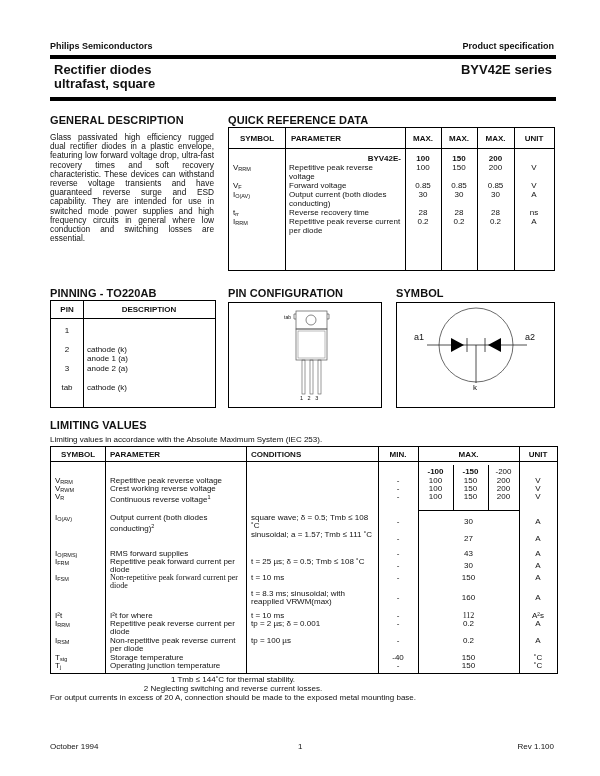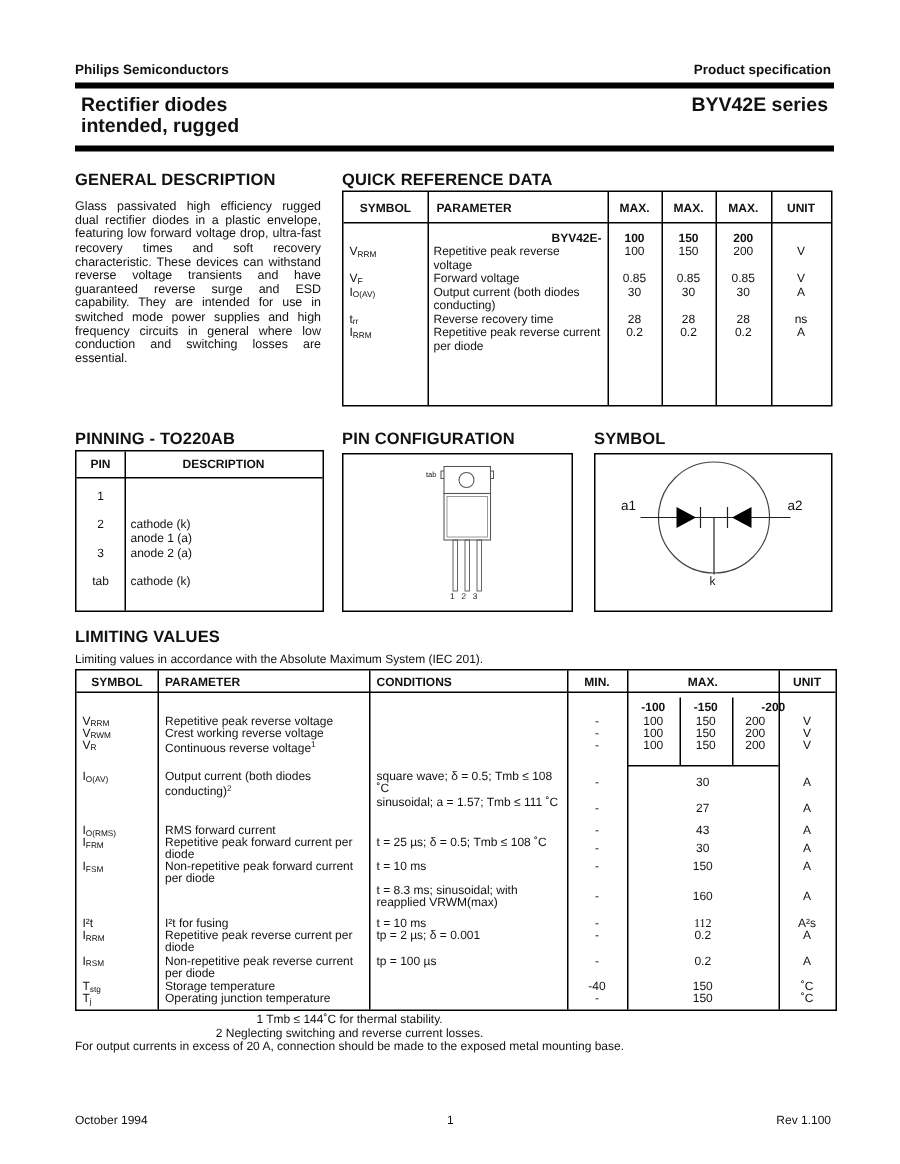--- a/index.html
+++ b/index.html
@@ -30,21 +30,21 @@
   .lc { position:absolute; font-size:8px; line-height:8px; white-space:nowrap; }
 </style>
 </head>
 <body>
 
 <div class="abs hdr-small" style="left:50px;top:41px;">Philips Semiconductors</div>
 <div class="abs hdr-small" style="right:46px;top:41px;">Product specification</div>
 <div class="rule" style="top:55px;height:4px;"></div>
 <div class="abs title" style="left:54px;top:63px;">
   <div>Rectifier diodes</div>
-  <div>intended, rugged</div>
+  <div>ultrafast, square</div>
 </div>
 <div class="abs title" style="right:48px;top:63px;">BYV42E series</div>
 <div class="rule" style="top:97px;height:4px;"></div>
 
 <div class="abs sec" style="left:50px;top:114px;">GENERAL DESCRIPTION</div>
 <div class="abs body-txt" style="left:50px;top:133px;width:164px;">Glass passivated high efficiency rugged dual rectifier diodes in a plastic envelope, featuring low forward voltage drop, ultra-fast recovery times and soft recovery characteristic. These devices can withstand reverse voltage transients and have guaranteed reverse surge and ESD capability. They are intended for use in switched mode power supplies and high frequency circuits in general where low conduction and switching losses are essential.</div>
 
 <div class="abs sec" style="left:228px;top:114px;">QUICK REFERENCE DATA</div>
 <div id="qrd">
   <div class="col" style="left:56px;"></div>
@@ -143,40 +143,40 @@
     <polygon points="104,35 104,49 91,42" fill="#000"></polygon>
     <line x1="88" y1="35" x2="88" y2="49" stroke="#222" stroke-width="0.8"></line>
     <line x1="79" y1="42" x2="79" y2="80" stroke="#222" stroke-width="0.8"></line>
   </svg>
   <span class="abs" style="left:17px;top:29px;font-size:9px;">a1</span>
   <span class="abs" style="left:128px;top:29px;font-size:9px;">a2</span>
   <span class="abs" style="left:76px;top:80px;font-size:8px;">k</span>
 </div>
 
 <div class="abs sec" style="left:50px;top:419px;">LIMITING VALUES</div>
-<div class="abs" style="left:50px;top:435px;font-size:8px;">Limiting values in accordance with the Absolute Maximum System (IEC 201).</div>
+<div class="abs" style="left:50px;top:435px;font-size:8px;">Limiting values in accordance with the Absolute Maximum System (IEC 253).</div>
 <div id="lim">
   <div class="vline" style="left:54px;top:0;bottom:0;"></div>
   <div class="vline" style="left:195px;top:0;bottom:0;"></div>
   <div class="vline" style="left:327px;top:0;bottom:0;"></div>
   <div class="vline" style="left:367px;top:0;bottom:0;"></div>
   <div class="vline" style="left:468px;top:0;bottom:0;"></div>
   <div class="vline" style="left:402px;top:18px;height:45px;"></div>
   <div class="vline" style="left:437px;top:18px;height:45px;"></div>
   <div class="hline" style="left:0;right:0;top:14px;"></div>
   <div class="hline" style="left:367px;width:101px;top:63px;"></div>
   <div class="lc" style="left:0;width:54px;top:4px;text-align:center;font-weight:bold;">SYMBOL</div>
   <div class="lc" style="left:59px;top:4px;font-weight:bold;">PARAMETER</div>
   <div class="lc" style="left:200px;top:4px;font-weight:bold;">CONDITIONS</div>
   <div class="lc" style="left:327px;width:40px;top:4px;text-align:center;font-weight:bold;">MIN.</div>
   <div class="lc" style="left:367px;width:101px;top:4px;text-align:center;font-weight:bold;">MAX.</div>
   <div class="lc" style="left:468px;width:38px;top:4px;text-align:center;font-weight:bold;">UNIT</div>
   <div class="lc num" style="left:367px;width:35px;top:21px;font-weight:bold;">-100</div>
   <div class="lc num" style="left:402px;width:35px;top:21px;font-weight:bold;">-150</div>
-  <div class="lc num" style="left:437px;width:31px;top:21px;font-weight:bold;margin-left:12px;">-200</div>
+  <div class="lc num" style="left:437px;width:31px;top:21px;font-weight:normal;">-200</div>
   <div id="lim-rows">
       <div class="lc" style="left:4px;top:30px;">V<sub>RRM</sub></div>
       <div class="lc" style="left:59px;top:30px;width:134px;white-space:normal;">Repetitive peak reverse voltage</div>
       <div class="lc num" style="left:327px;width:40px;top:30px;">-</div>
       <div class="lc num" style="left:367px;width:35px;top:30px;">100</div>
       <div class="lc num" style="left:402px;width:35px;top:30px;">150</div>
       <div class="lc num" style="left:437px;width:31px;top:30px;">200</div>
       <div class="lc num" style="left:468px;width:38px;top:30px;">V</div>
       <div class="lc" style="left:4px;top:38px;">V<sub>RWM</sub></div>
       <div class="lc" style="left:59px;top:38px;width:134px;white-space:normal;">Crest working reverse voltage</div>
@@ -196,42 +196,42 @@
       <div class="lc" style="left:59px;top:67px;width:134px;white-space:normal;">Output current (both diodes conducting)<sup>2</sup></div>
       <div class="lc" style="left:200px;top:67px;width:125px;white-space:normal;">square wave; δ = 0.5; Tmb ≤ 108 ˚C</div>
       <div class="lc num" style="left:327px;width:40px;top:71px;">-</div>
       <div class="lc num" style="left:367px;width:101px;top:71px;">30</div>
       <div class="lc num" style="left:468px;width:38px;top:71px;">A</div>
       <div class="lc" style="left:200px;top:84px;width:125px;white-space:normal;">sinusoidal; a = 1.57; Tmb ≤ 111 ˚C</div>
       <div class="lc num" style="left:327px;width:40px;top:88px;">-</div>
       <div class="lc num" style="left:367px;width:101px;top:88px;">27</div>
       <div class="lc num" style="left:468px;width:38px;top:88px;">A</div>
       <div class="lc" style="left:4px;top:103px;">I<sub>O(RMS)</sub></div>
-      <div class="lc" style="left:59px;top:103px;width:134px;white-space:normal;">RMS forward current</div>
+      <div class="lc" style="left:59px;top:103px;width:134px;white-space:normal;">RMS forward supplies</div>
       <div class="lc num" style="left:327px;width:40px;top:103px;">-</div>
       <div class="lc num" style="left:367px;width:101px;top:103px;">43</div>
       <div class="lc num" style="left:468px;width:38px;top:103px;">A</div>
       <div class="lc" style="left:4px;top:111px;">I<sub>FRM</sub></div>
       <div class="lc" style="left:59px;top:111px;width:134px;white-space:normal;">Repetitive peak forward current per diode</div>
       <div class="lc" style="left:200px;top:111px;width:125px;white-space:normal;">t = 25 µs; δ = 0.5; Tmb ≤ 108 ˚C</div>
       <div class="lc num" style="left:327px;width:40px;top:115px;">-</div>
       <div class="lc num" style="left:367px;width:101px;top:115px;">30</div>
       <div class="lc num" style="left:468px;width:38px;top:115px;">A</div>
       <div class="lc" style="left:4px;top:127px;">I<sub>FSM</sub></div>
-      <div class="lc" style="left:59px;top:127px;width:134px;white-space:normal;">Non-repetitive peak forward current per diode</div>
+      <div class="lc" style="left:59px;top:127px;width:134px;white-space:normal;font-family:Liberation Serif, serif;">Non-repetitive peak forward current per diode</div>
       <div class="lc" style="left:200px;top:127px;width:125px;white-space:normal;">t = 10 ms</div>
       <div class="lc num" style="left:327px;width:40px;top:127px;">-</div>
       <div class="lc num" style="left:367px;width:101px;top:127px;">150</div>
       <div class="lc num" style="left:468px;width:38px;top:127px;">A</div>
       <div class="lc" style="left:200px;top:143px;width:125px;white-space:normal;">t = 8.3 ms; sinusoidal; with reapplied VRWM(max)</div>
       <div class="lc num" style="left:327px;width:40px;top:147px;">-</div>
       <div class="lc num" style="left:367px;width:101px;top:147px;">160</div>
       <div class="lc num" style="left:468px;width:38px;top:147px;">A</div>
       <div class="lc" style="left:4px;top:165px;">I²t</div>
-      <div class="lc" style="left:59px;top:165px;width:134px;white-space:normal;">I²t for fusing</div>
+      <div class="lc" style="left:59px;top:165px;width:134px;white-space:normal;">I²t for where</div>
       <div class="lc" style="left:200px;top:165px;width:125px;white-space:normal;">t = 10 ms</div>
       <div class="lc num" style="left:327px;width:40px;top:165px;">-</div>
       <div class="lc num" style="left:367px;width:101px;top:165px;font-family:Liberation Serif, serif;">112</div>
       <div class="lc num" style="left:468px;width:38px;top:165px;">A²s</div>
       <div class="lc" style="left:4px;top:173px;">I<sub>RRM</sub></div>
       <div class="lc" style="left:59px;top:173px;width:134px;white-space:normal;">Repetitive peak reverse current per diode</div>
       <div class="lc" style="left:200px;top:173px;width:125px;white-space:normal;">tp = 2 µs; δ = 0.001</div>
       <div class="lc num" style="left:327px;width:40px;top:173px;">-</div>
       <div class="lc num" style="left:367px;width:101px;top:173px;">0.2</div>
       <div class="lc num" style="left:468px;width:38px;top:173px;">A</div>

